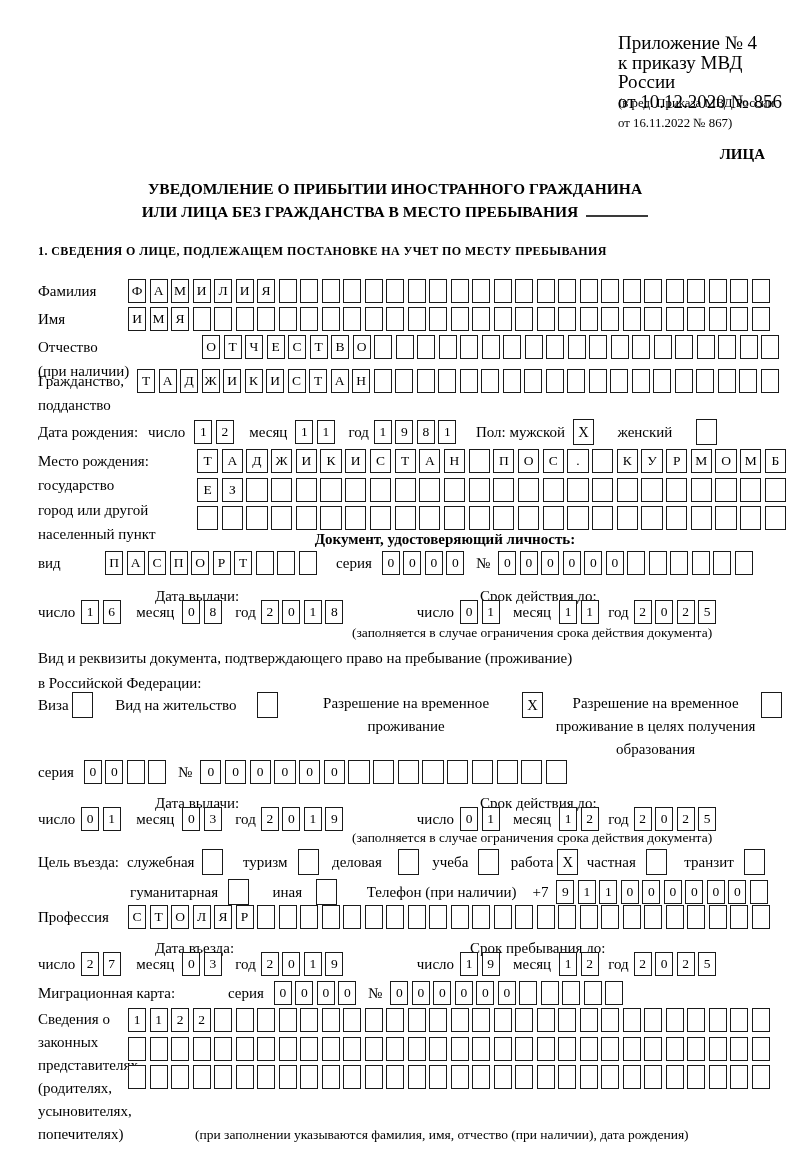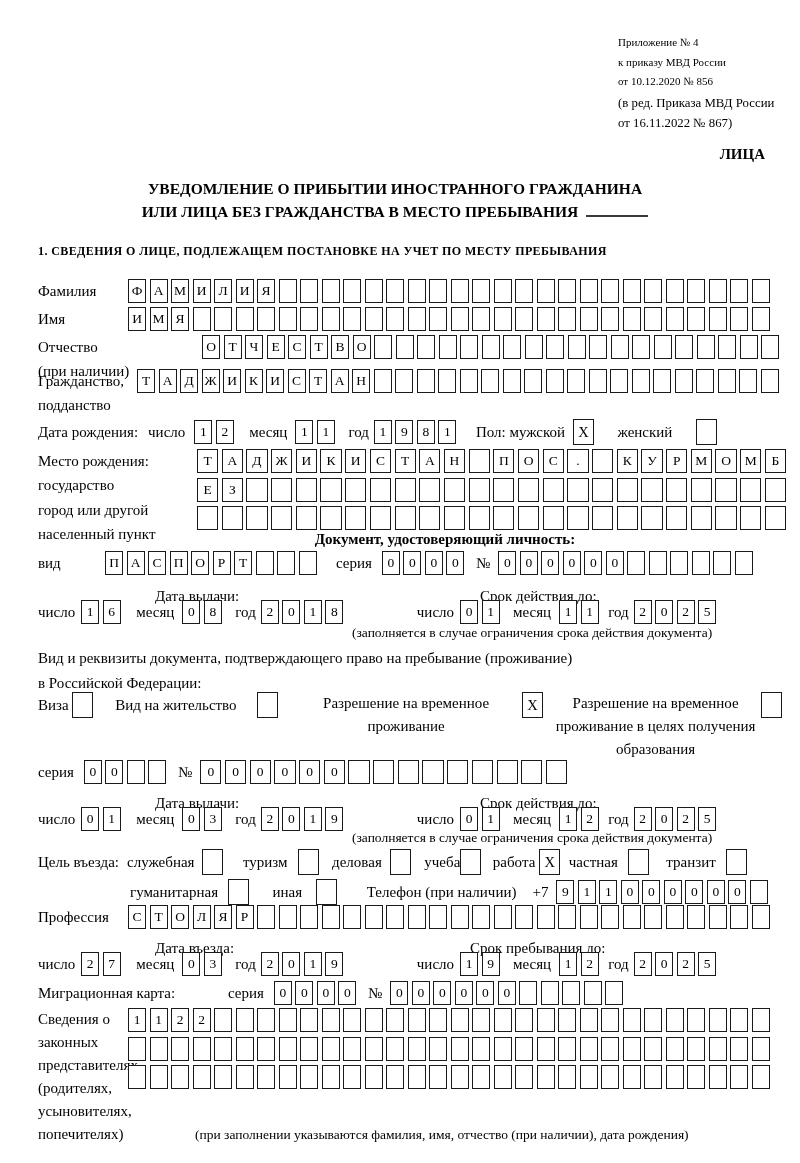--- a/index.html
+++ b/index.html
@@ -6,21 +6,21 @@
   body { margin: 0; background: #ffffff; }
   .page { position: relative; width: 800px; height: 1163px; background: #fff;
           font-family: "Liberation Serif", "DejaVu Serif", serif; color: #000; overflow: hidden; }
   .abs { position: absolute; }
   .row { display: flex; align-items: center; }
   .top { align-items: flex-start; }
   .bold { font-weight: bold; }
   .center { text-align: center; }
   .lbl { font-size: 15px; line-height: 24px; white-space: nowrap; flex: none; }
   .lcol div { font-size: 15px; line-height: 24px; white-space: nowrap; }
-  .hdr { font-size: 11px; line-height: 19.5px; }
+  .hdr { font-size: 19px; line-height: 19.5px; }
   .sm { font-size: 13.5px; line-height: 18px; white-space: nowrap; }
   .boxes { display: flex; flex: none; }
   .cell { width: 18px; height: 24px; border: 1.6px solid #1a1a1a; margin-right: 3.5px;
           display: inline-flex; align-items: center; justify-content: center;
           font-size: 13.5px; flex: none; background: #fff; }
   .wide .cell { width: 21.2px; }
   .cb .cell { width: 21px; height: 26px; font-size: 14.5px; }
   .stack .boxes { margin-bottom: 4.6px; }
   .optlbl { font-size: 15px; line-height: 23px; text-align: center; flex: none; }
   .uline { display: inline-block; width: 62px; height: 3px; border-bottom: 2.2px solid #3a3a3a;
@@ -493,25 +493,25 @@
   <div class="abs row" style="left:38px;top:849px">
     <span class="lbl" style="margin-right:8px">Цель въезда:</span>
     <span class="lbl" style="margin-right:8px">служебная</span>
     <span class="boxes cb" style="margin-right:16px">
         <span class="cell"></span>
       </span>
     <span class="lbl" style="margin-right:10px">туризм</span>
     <span class="boxes cb" style="margin-right:10px">
         <span class="cell"></span>
       </span>
-    <span class="lbl" style="margin-right:8px">деловая</span>
+    <span class="lbl" style="margin-right:16px">деловая</span>
     <span class="boxes cb" style="margin-right:10px">
         <span class="cell"></span>
       </span>
-    <span class="lbl" style="margin-right:0">учеба</span>
+    <span class="lbl" style="margin-right:10px">учеба</span>
     <span class="boxes cb" style="margin-right:8px">
         <span class="cell"></span>
       </span>
     <span class="lbl" style="margin-right:4px">работа</span>
     <span class="boxes cb" style="margin-right:5px">
         <span class="cell">X</span>
       </span>
     <span class="lbl" style="margin-right:10px">частная</span>
     <span class="boxes cb" style="margin-right:14px">
         <span class="cell"></span>

